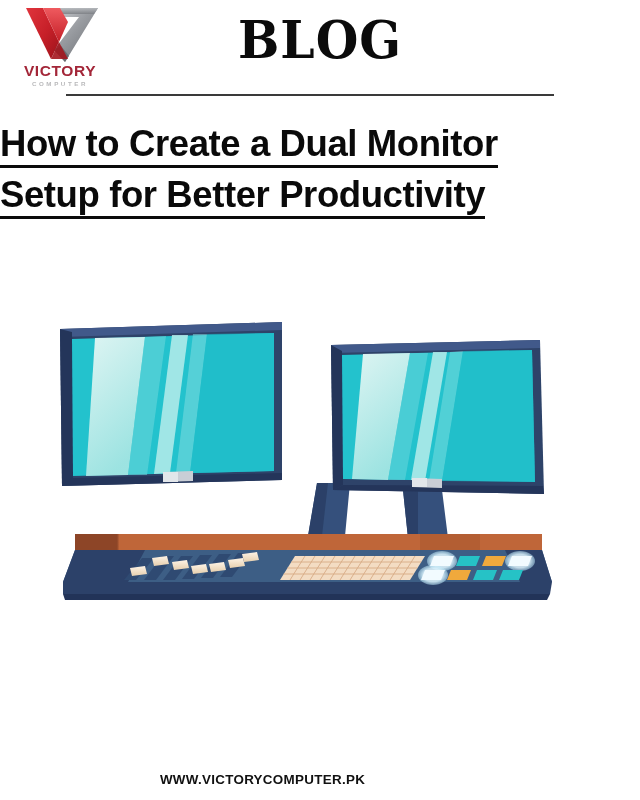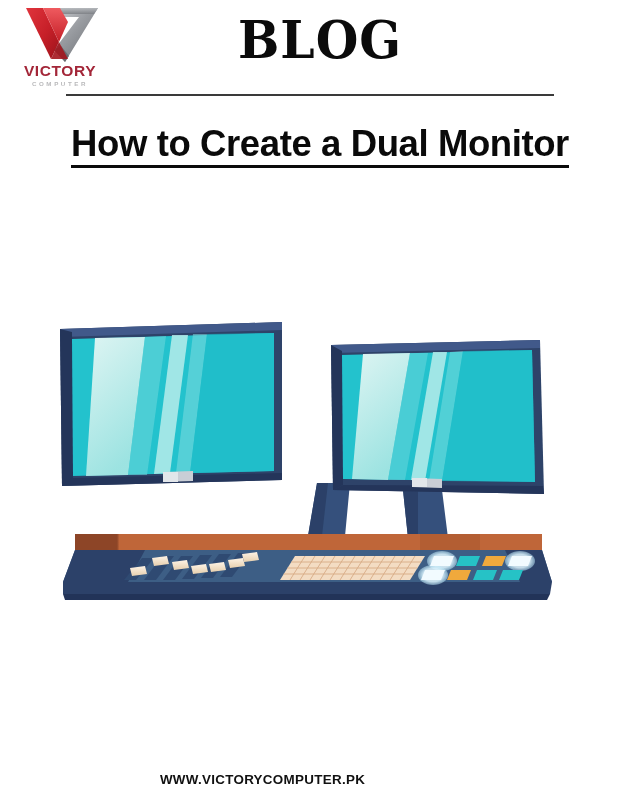--- a/index.html
+++ b/index.html
@@ -95,21 +95,21 @@
     height: 2px;
     background: #3a3a3a;
   }
 
   
   .headline {
     position: absolute;
     left: 0;
     top: 118px;
     width: 640px;
-    text-align: center;
+    text-align: left;
     color: #0a0a0a;
     font-family: "Liberation Sans", sans-serif;
     font-weight: bold;
     font-size: 36.5px;
     line-height: 51px;
     letter-spacing: -0.4px;
   }
   .headline-line {
     display: block;
     white-space: nowrap;
@@ -190,20 +190,21 @@
       <div class="logo-name">VICTORY</div>
       <div class="logo-sub">COMPUTER</div>
     </div>
 
     <div class="blog-title">BLOG</div>
     <div class="header-rule"></div>
   </div>
 
   <div class="headline">
     <span class="headline-line"><span>How to Create a Dual Monitor</span></span>
+    <span class="headline-line"><span>Setup for Better Productivity</span></span>
   </div>
 
   <div class="illustration">
     <svg viewBox="0 0 530 295" aria-hidden="true">
       <defs>
         <linearGradient id="glareL" x1="0" y1="0" x2="0.4" y2="1">
           <stop offset="0%" stop-color="#eef9f6"></stop>
           <stop offset="100%" stop-color="#a7e6e3"></stop>
         </linearGradient>
         <linearGradient id="glareR" x1="0" y1="0" x2="0.4" y2="1">

